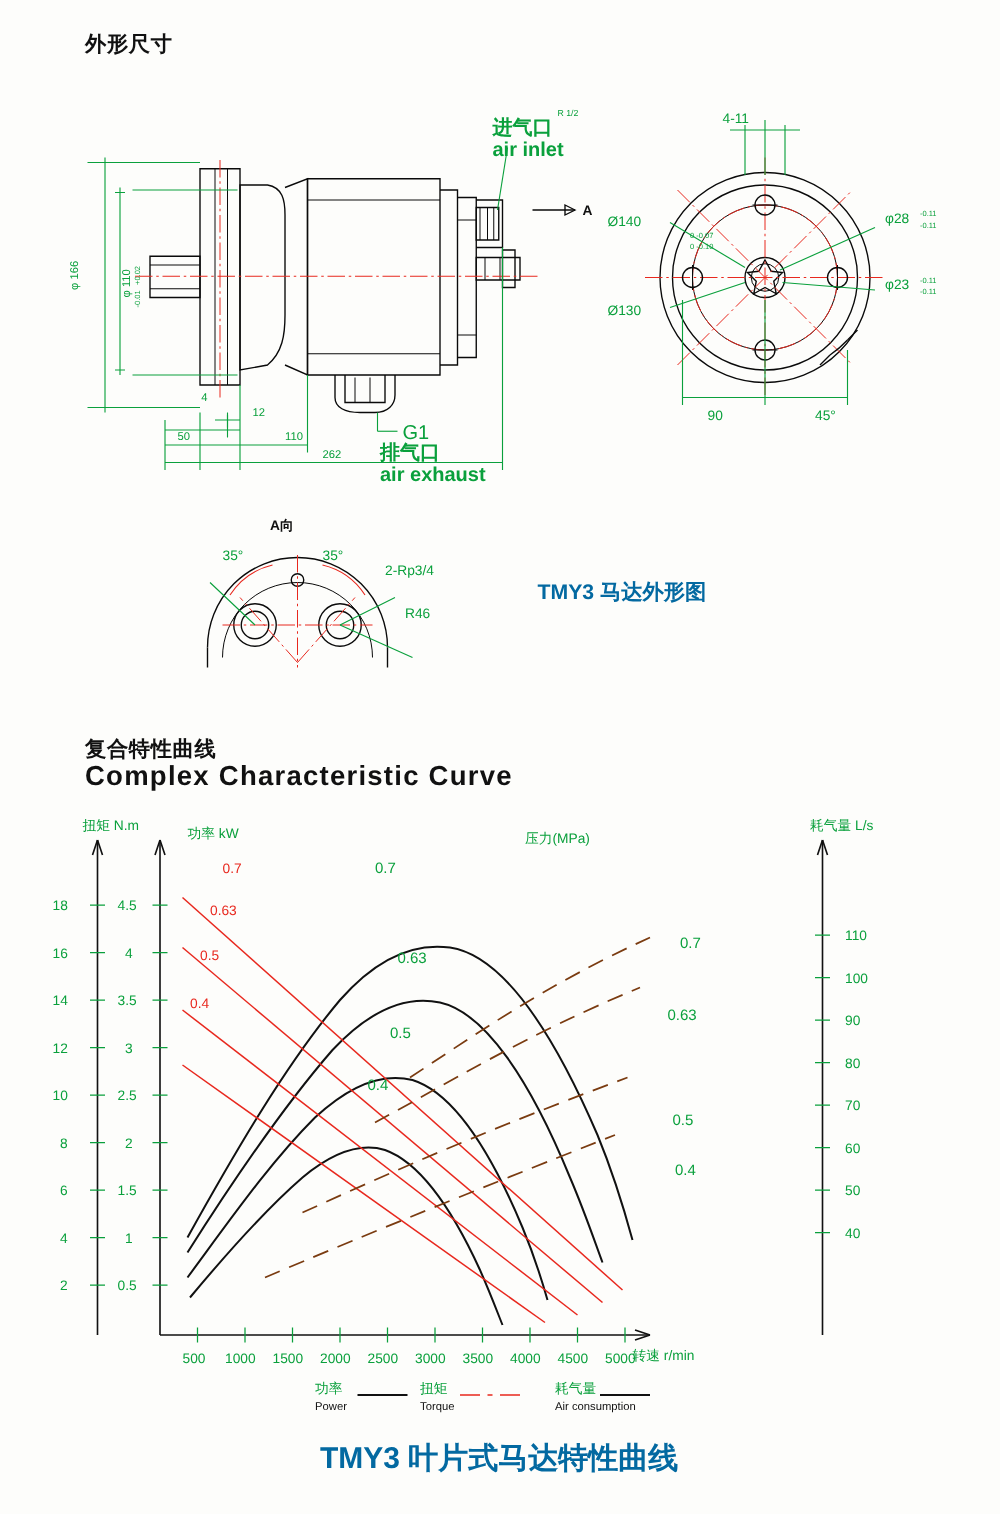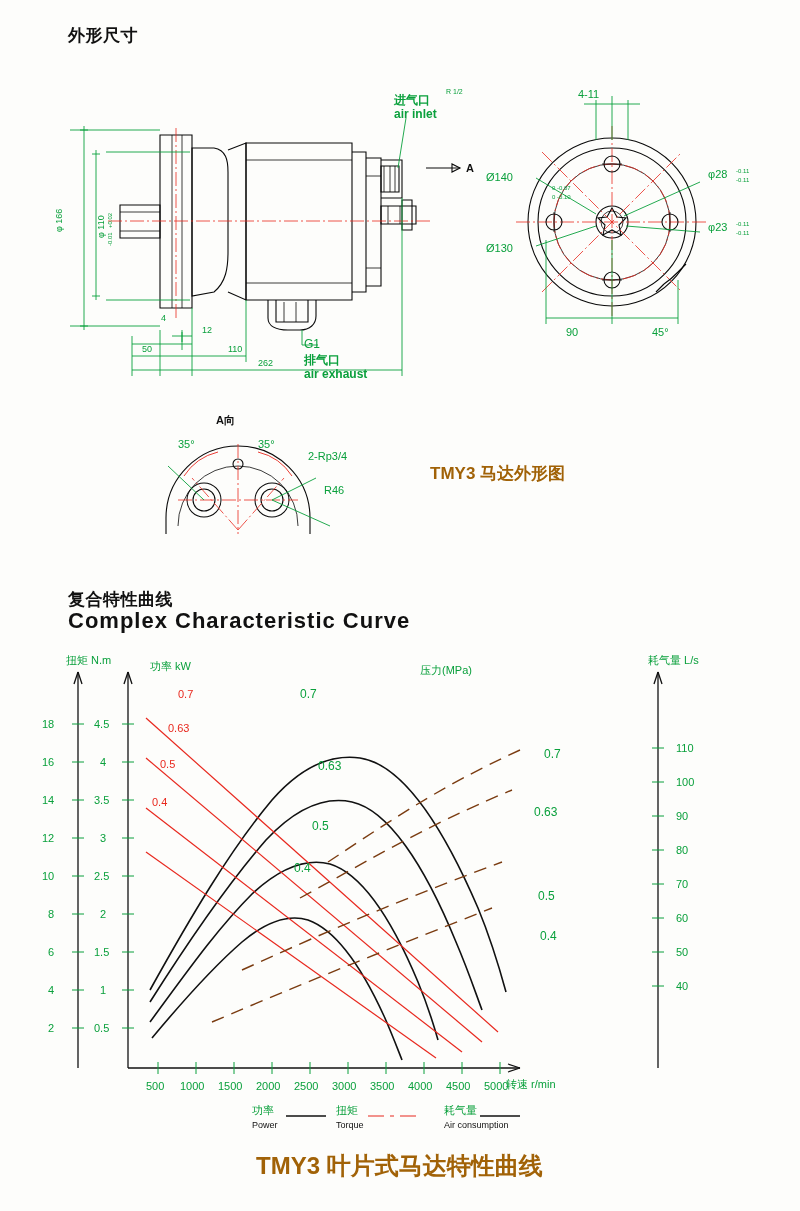--- a/index.html
+++ b/index.html
@@ -12,21 +12,21 @@
   }
   .page{position:relative;width:800px;height:1211px;}
 
   
   .sec-title{position:absolute;font-weight:bold;color:#111;letter-spacing:.5px;}
   #sec1-cn{left:68px;top:24px;font-size:17px;}
   #sec1-en{left:68px;top:48px;font-size:17px;letter-spacing:1px;}
   #sec2-cn{left:68px;top:588px;font-size:17px;}
   #sec2-en{left:68px;top:608px;font-size:22px;letter-spacing:1px;}
 
-  .green-title{position:absolute;color:#a16207;font-weight:bold;}
+  .green-title{position:absolute;color:#0369a1;font-weight:bold;}
   #t-motor{left:430px;top:462px;font-size:17px;}
   #t-curve{left:256px;top:1150px;font-size:24px;}
 
   
   svg{position:absolute;left:0;top:0;overflow:visible;}
   .dwg{stroke:#0a0a0a;fill:none;stroke-width:1.1;}
   .dwg-thin{stroke:#0a0a0a;fill:none;stroke-width:.8;}
   .grn{stroke:#0aa03c;fill:none;stroke-width:.9;}
   .red{stroke:#e8281e;fill:none;stroke-width:.9;}
   .redc{stroke:#e8281e;fill:none;stroke-width:1.2;}
@@ -37,21 +37,21 @@
   .gtick{stroke:#0aa03c;stroke-width:1;}
 
   text{font-family:"Liberation Sans", sans-serif;}
   .lbl-g{fill:#0aa03c;font-size:9px;}
   .lbl-g11{fill:#0aa03c;font-size:11px;}
   .lbl-g12{fill:#0aa03c;font-size:12px;}
   .lbl-k{fill:#111;font-size:9px;}
   .lbl-k11{fill:#111;font-size:11px;font-weight:bold;}
   .lbl-r{fill:#e8281e;font-size:11px;}
 
-  .cap{position:absolute;font-size:12px;line-height:1.15;}
+  .cap{position:absolute;font-size:16px;line-height:1.15;}
   .cap.g{color:#0aa03c;}
   .cap b{font-weight:bold;}
 </style>
 </head>
 <body>
 
 <div class="page">
 
   <div class="sec-title" id="sec1-cn">外形尺寸</div>
   <div class="sec-title" id="sec2-cn">复合特性曲线</div>
@@ -206,21 +206,21 @@
     <b>进气口</b><br>
     <b>air inlet</b>
   </div>
   <div class="cap g" style="left:446px;top:88px;font-size:7px;line-height:1;">
     <span>R 1/2</span>
   </div>
   <div class="cap g" style="left:304px;top:354px;">
     <b>排气口</b><br>
     <b>air exhaust</b>
   </div>
-  <div class="cap g" style="left:304px;top:338px;">G1</div>
+  <div class="cap g" style="left:322px;top:338px;">G1</div>
 
   <svg width="800" height="540" viewBox="0 0 800 540" style="top:650px">
 
     <g>
 
       <path class="axis" d="M78 418 L78 22"></path>
       <path class="axis" d="M78 22 L74 34 M78 22 L82 34"></path>
 
       <path class="axis" d="M128 418 L128 22"></path>
       <path class="axis" d="M128 22 L124 34 M128 22 L132 34"></path>

